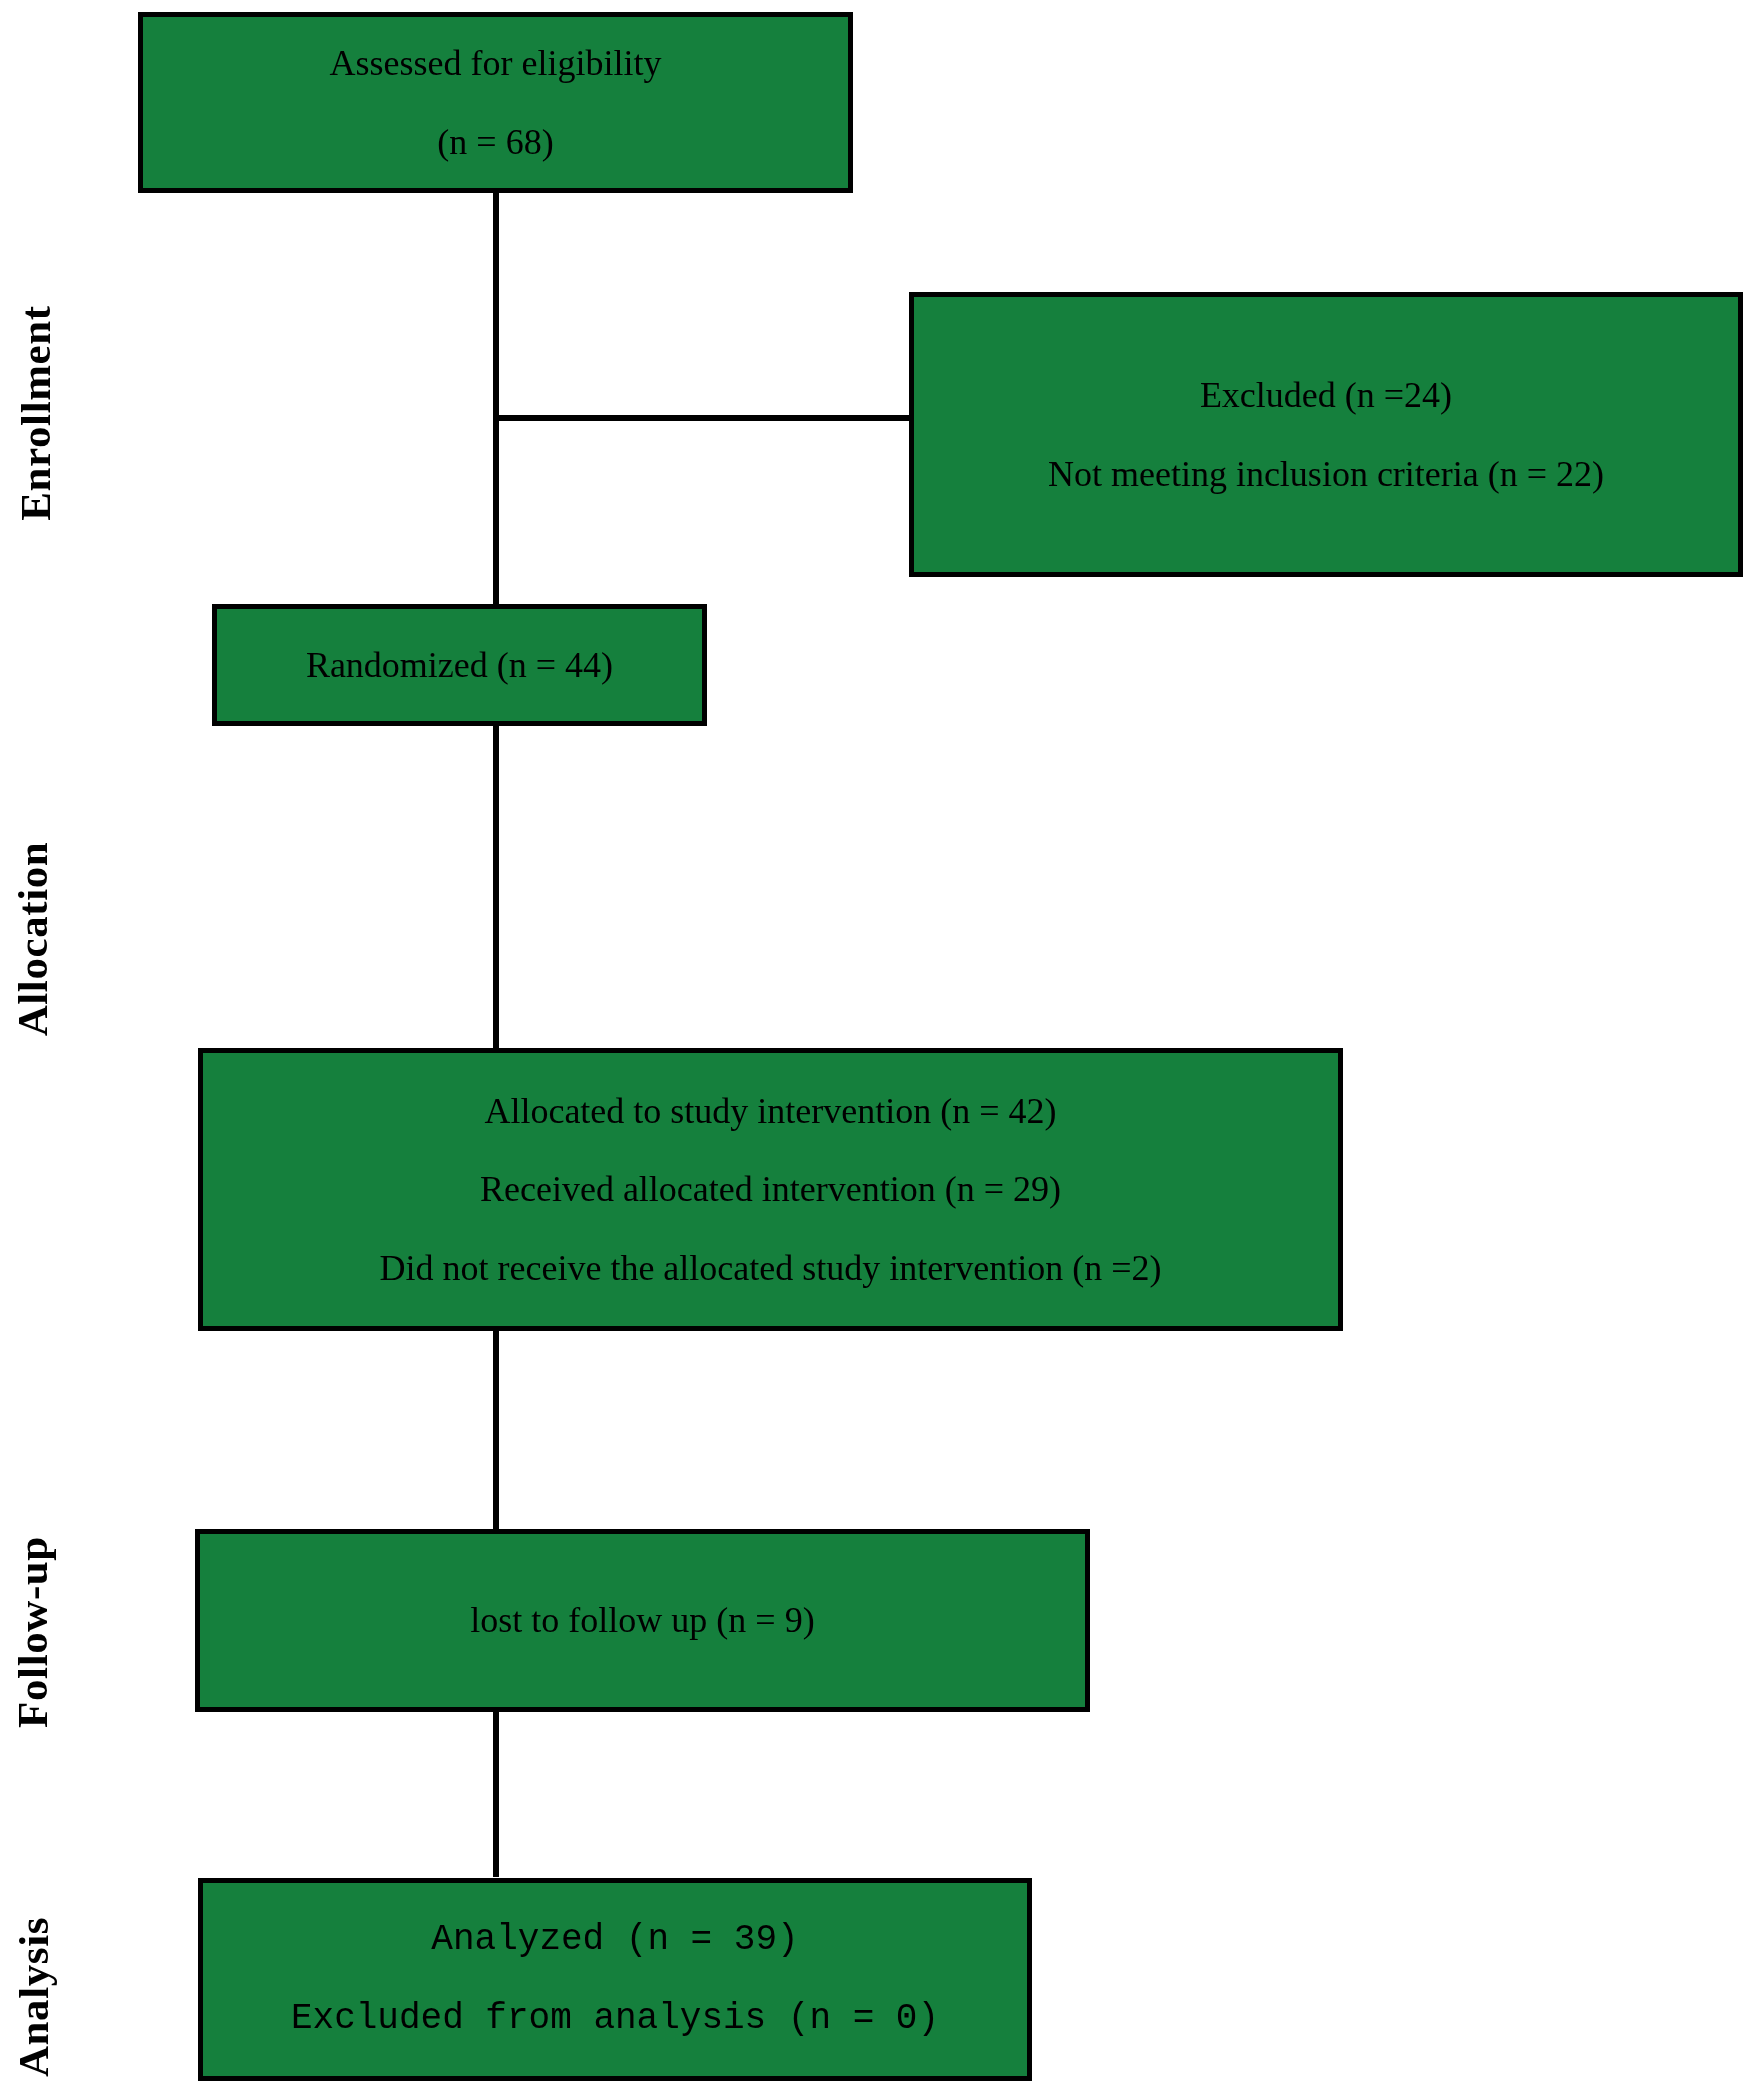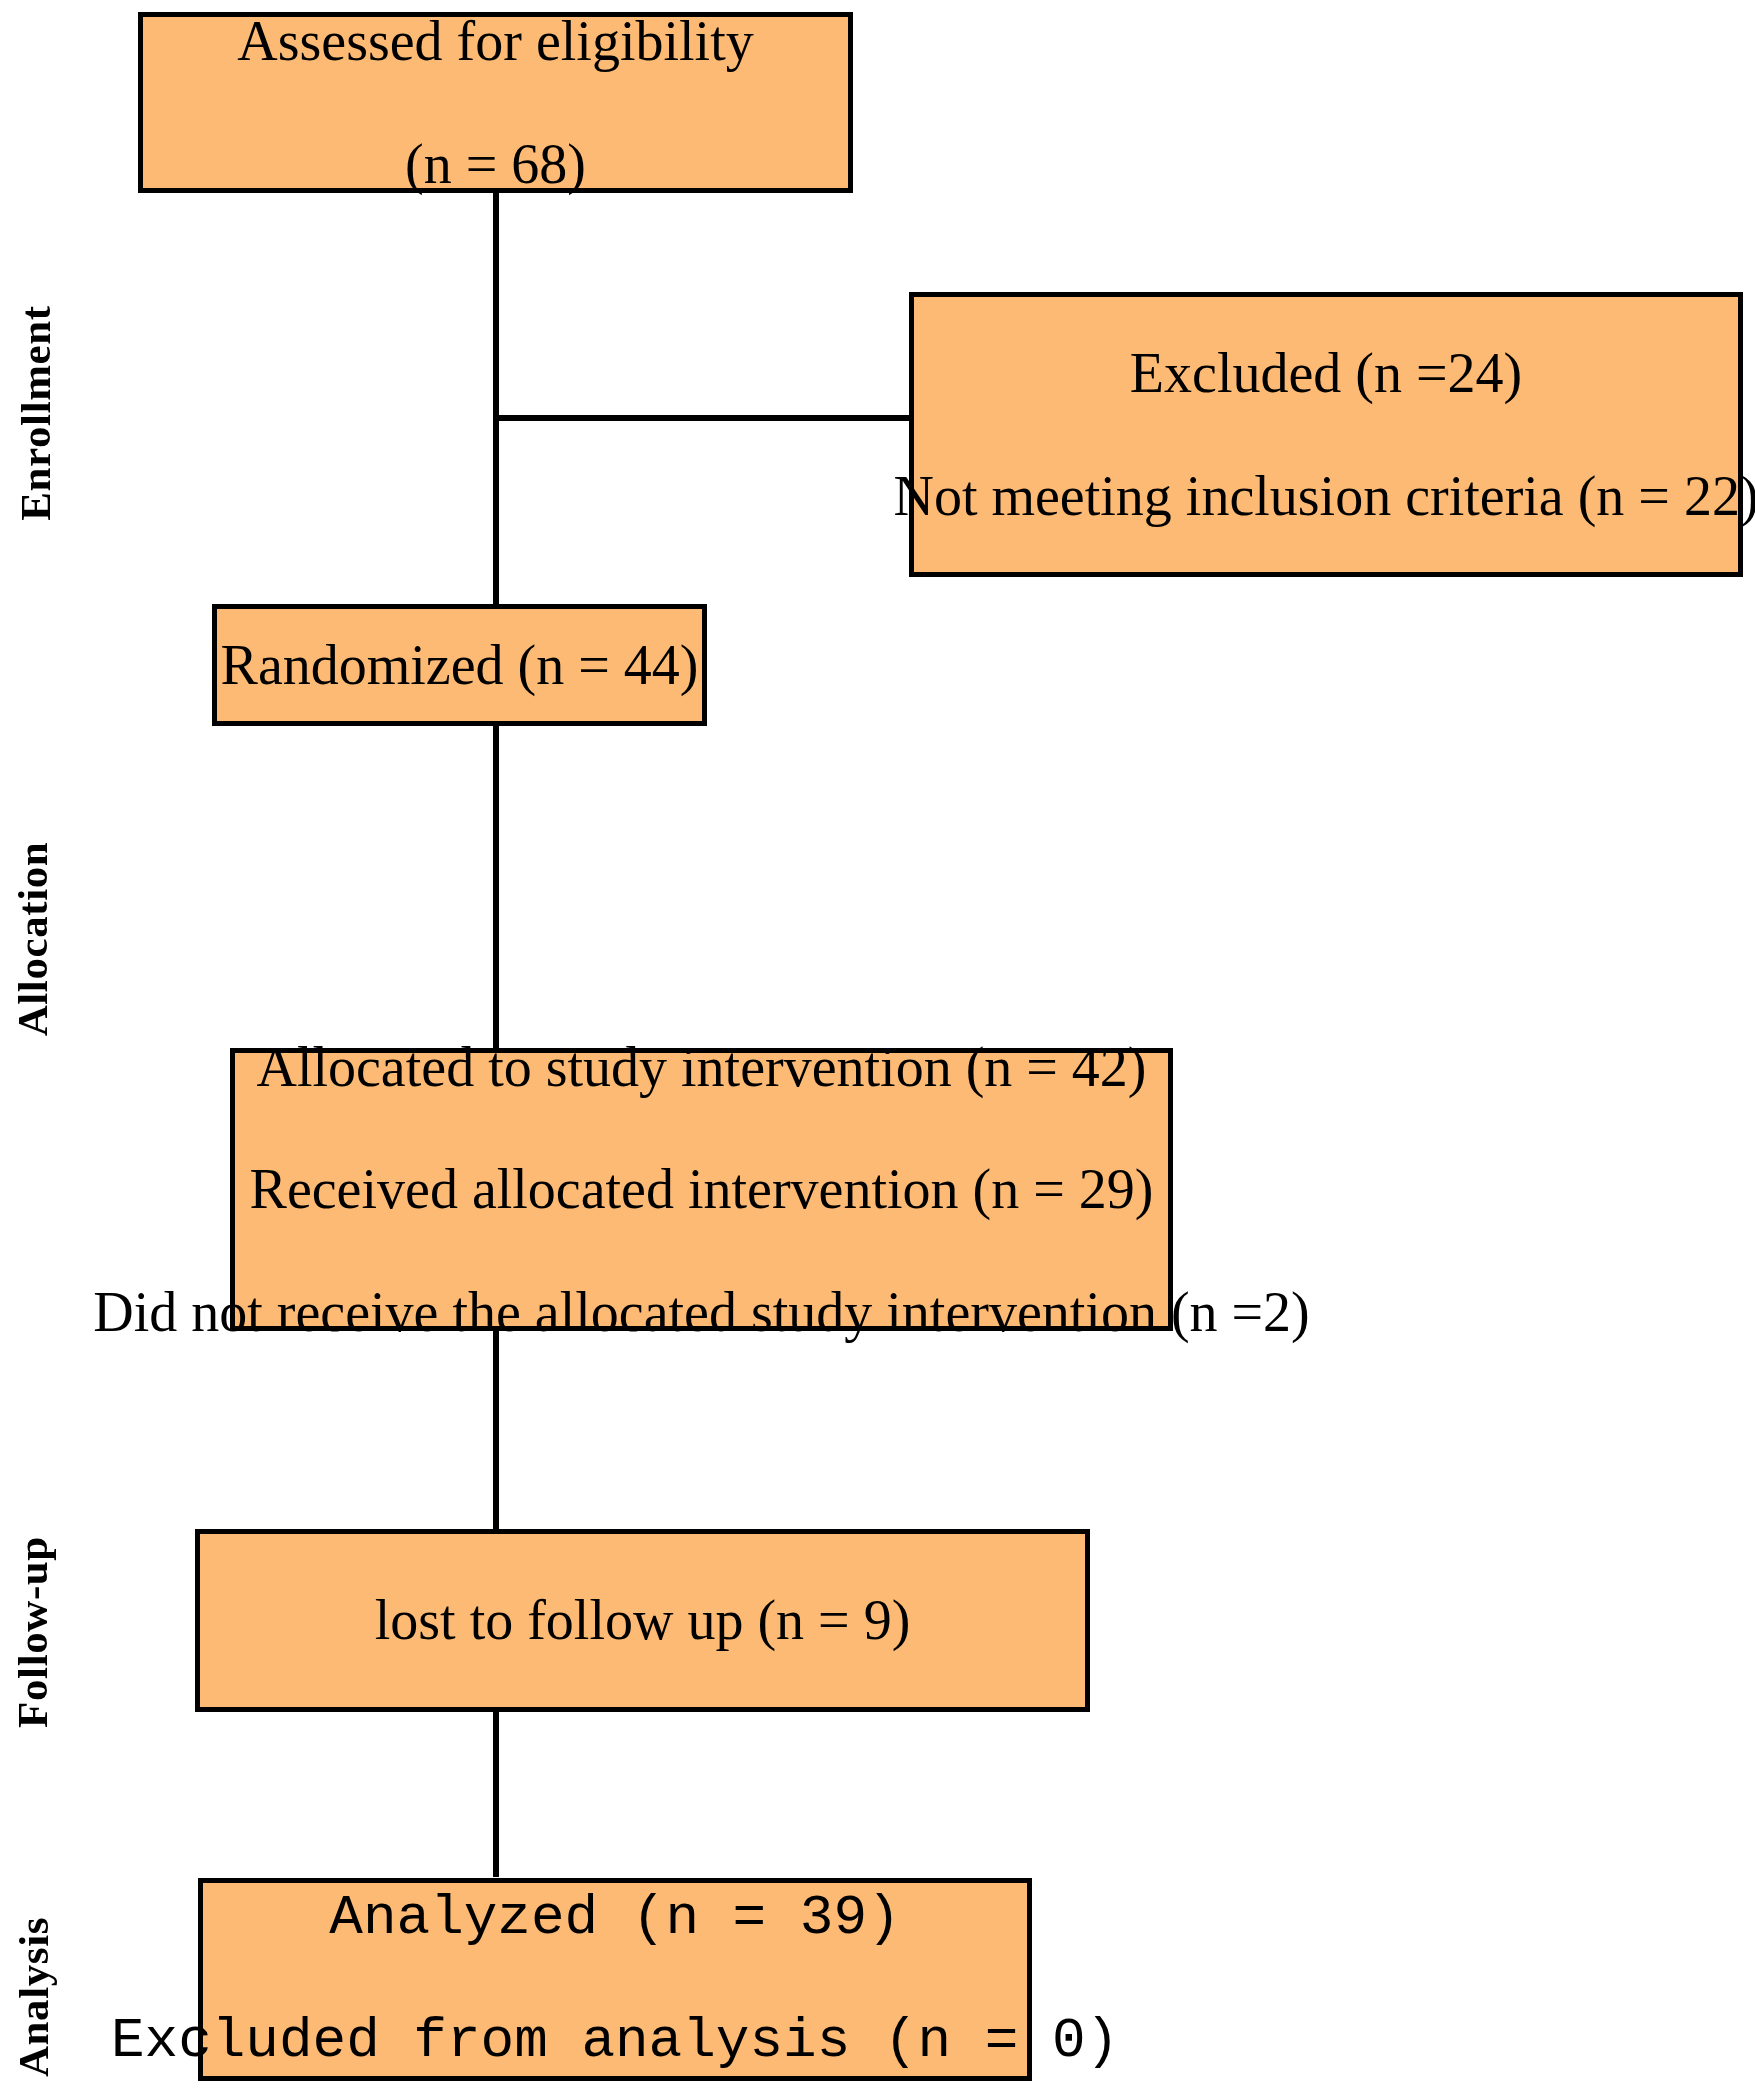--- a/index.html
+++ b/index.html
@@ -22,33 +22,33 @@
     z-index: 1;
   }
   .spine   { left: 493px; top: 193px;  width: 6.3px;  height: 1684px; }
   .branch  { left: 496px; top: 415px;  width: 416px; height: 6.3px;  }
   
   .box {
     position: absolute;
     z-index: 2;
     box-sizing: border-box;
     border: 5px solid #000000;
-    background: #fdba74;
+    background: #15803d;
     display: flex;
     flex-direction: column;
     justify-content: center;
     align-items: center;
     text-align: center;
-    font-size: 56px;
+    font-size: 36px;
   }
   .box span { display: block; line-height: 2.18; white-space: nowrap; }
   .box-assessed   { left: 138px;  top: 12px;   width: 715px; height: 181px; }
   .box-excluded   { left: 909px; top: 292px;  width: 834px; height: 285px; }
   .box-randomized { left: 212px;  top: 604px;  width: 495px;  height: 122px; }
-  .box-allocated  { left: 198px;  top: 1048px; width: 943px; height: 283px; margin-left: 32px; }
+  .box-allocated  { left: 198px;  top: 1048px; width: 1145px; height: 283px; }
   .box-followup   { left: 195px;  top: 1529px; width: 895px; height: 183px; }
   .box-analyzed   { left: 198px;  top: 1878px; width: 834px; height: 203px; font-family: Liberation Mono, monospace; }
   
   .side-label {
     position: absolute;
     z-index: 2;
     transform: translate(-50%, -50%) rotate(-90deg);
     transform-origin: center center;
     white-space: nowrap;
     font-size: 43px;

